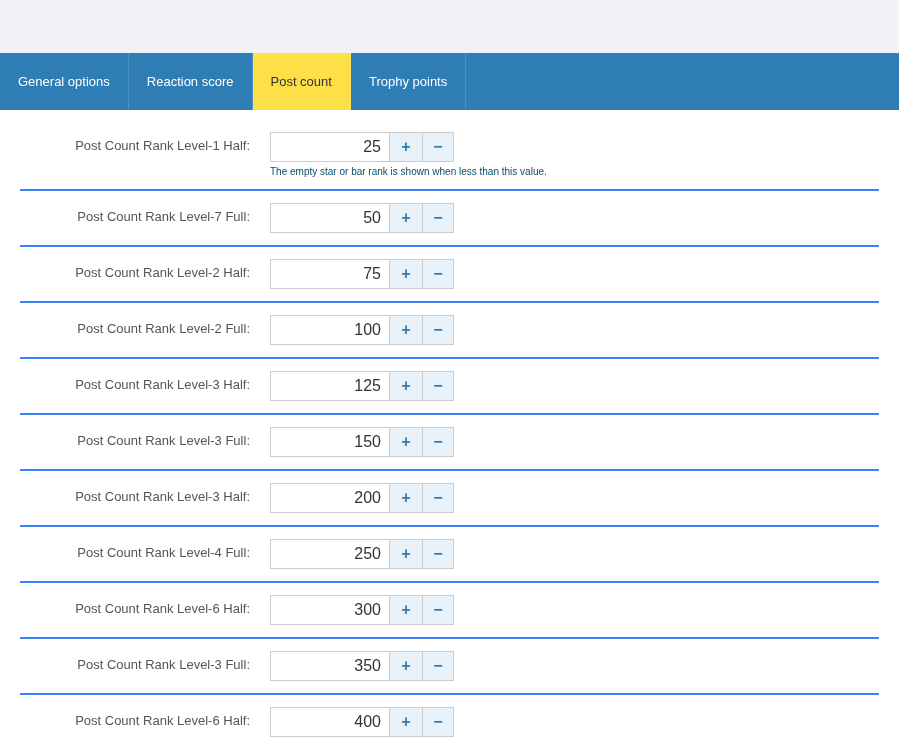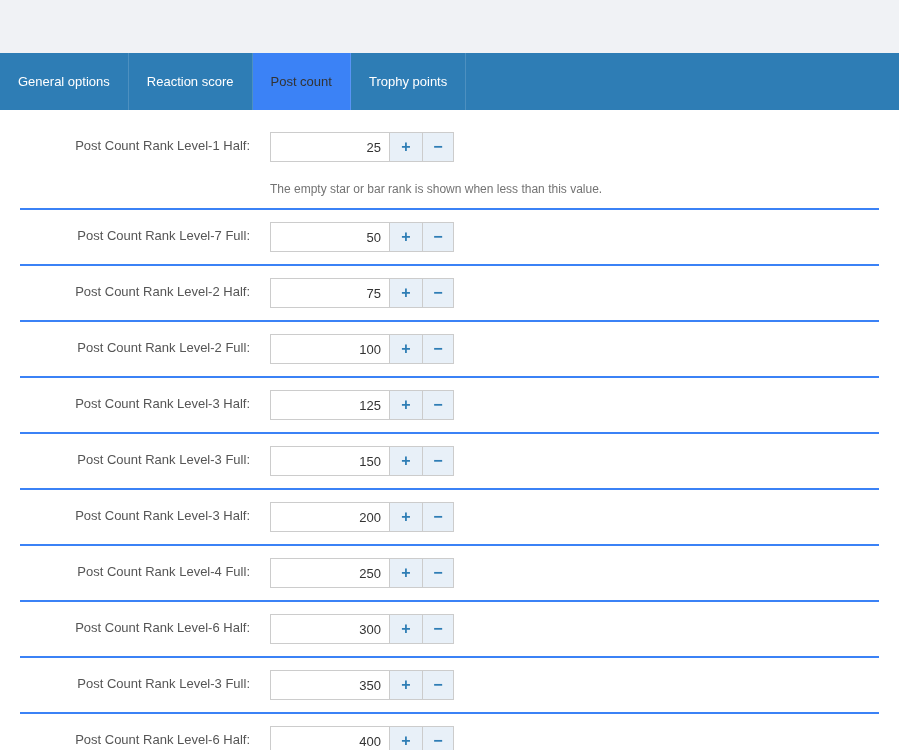--- a/index.html
+++ b/index.html
@@ -45,21 +45,21 @@
     }
     .tab {
       padding: 21px 18px;
       color: #fff;
       cursor: pointer;
       font-size: 13px;
       border-right: 1px solid rgba(255,255,255,0.15);
       white-space: nowrap;
     }
     .tab.active {
-      background: #3b82f6;
+      background: #fde047;
       color: #333;
       font-weight: 500;
     }
     .content {
       background: #fff;
       padding: 0;
       min-height: 600px;
     }
     .form-rows {
       padding: 10px 20px;
@@ -87,21 +87,21 @@
     .input-group {
       display: flex;
       align-items: center;
       gap: 0;
     }
     .number-input {
       width: 120px;
       height: 30px;
       border: 1px solid #ccc;
       padding: 4px 8px;
-      font-size: 13px;
+      font-size: 16px;
       text-align: right;
       color: #333;
       outline: none;
       background: #fff;
     }
     .btn-plus, .btn-minus {
       width: 32px;
       height: 30px;
       border: 1px solid #ccc;
       cursor: pointer;
@@ -115,23 +115,23 @@
       user-select: none;
     }
     .btn-plus {
       border-left: none;
       border-right: none;
     }
     .btn-minus {
       border-left: 1px solid #ccc;
     }
     .hint-text {
-      font-size: 12px;
-      color: #737373;
-      margin-top: 20px;
+      font-size: 10px;
+      color: #0c4a6e;
+      margin-top: 4px;
       max-width: 420px;
     }
     .footer-bar {
       padding: 10px 20px;
       background: #f9f9f9;
       border-top: 1px solid #ddd;
       display: flex;
       justify-content: center;
     }
     .save-btn {

